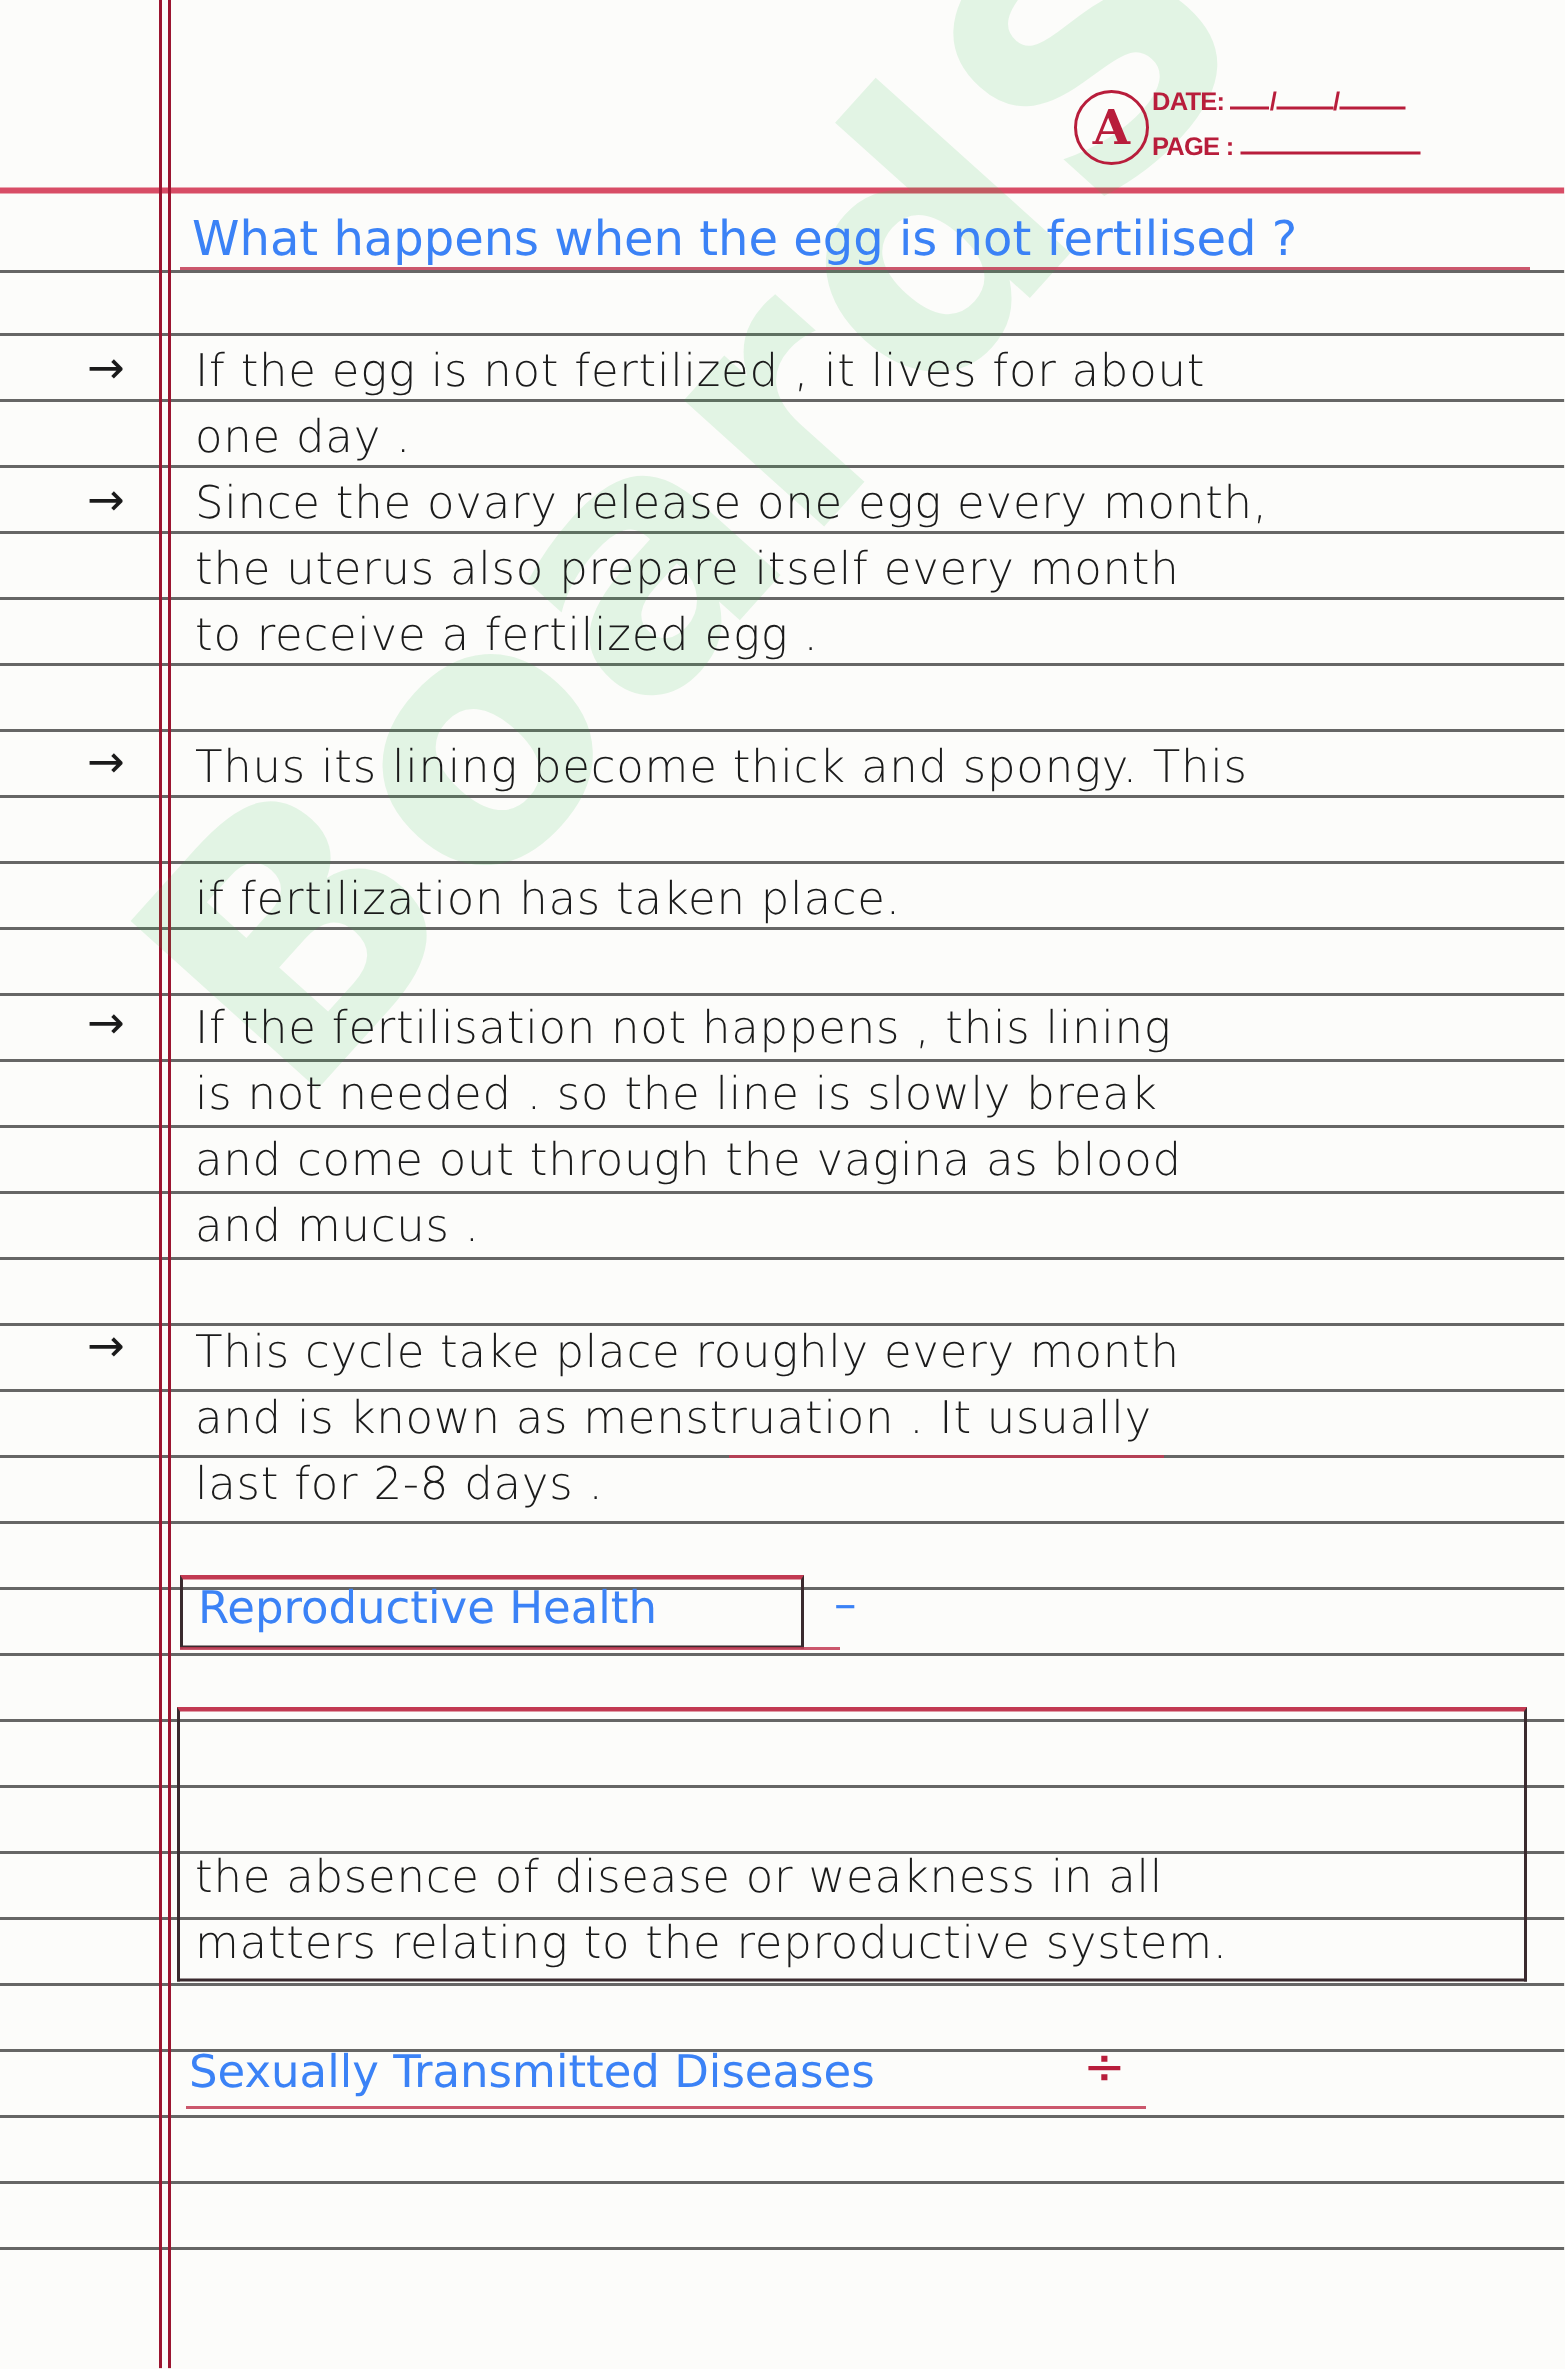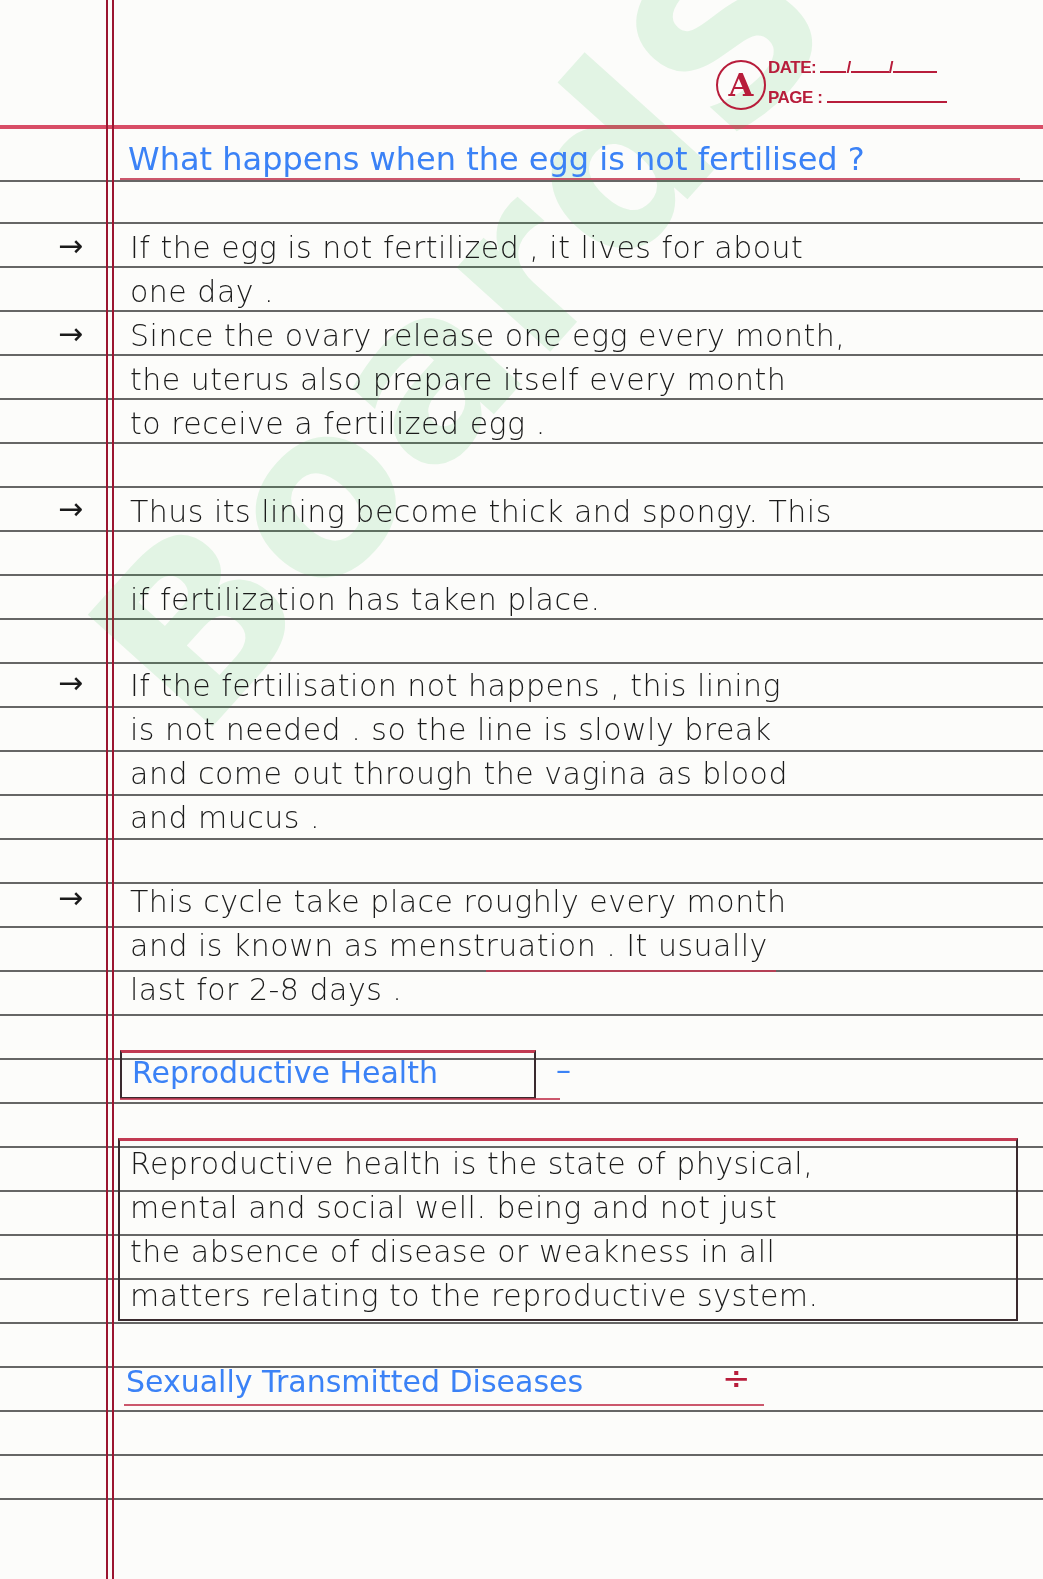--- a/index.html
+++ b/index.html
@@ -112,21 +112,19 @@
   <div class="hw" style="left:130px;top:928px">and is known as menstruation . It usually</div>
   <div class="ul-red" style="left:486px;top:970px;width:290px"></div>
   <div class="hw" style="left:130px;top:972px">last for 2-8 days .</div>
 
   <div class="box redtop" style="left:120px;top:1050px;width:412px;height:44px"></div>
   <div class="title" style="left:132px;top:1055px;font-size:30px">Reproductive Health</div>
   <div class="title" style="left:556px;top:1052px;font-size:30px">–</div>
   <div class="ul-red" style="left:120px;top:1098px;width:440px"></div>
 
   <div class="box redtop" style="left:118px;top:1138px;width:896px;height:178px"></div>
-  <div class="hw" style="left:130px;top:1146px">Reproductive health is the state of physical,</div>
-  <div class="hw" style="left:130px;top:1190px">mental and social well. being and not just</div>
   <div class="hw" style="left:130px;top:1234px">the absence of disease or weakness in all</div>
   <div class="hw" style="left:130px;top:1278px">matters relating to the reproductive system.</div>
 
   <div class="title" style="left:126px;top:1364px;font-size:30px">Sexually Transmitted Diseases</div>
   <div class="title" style="left:722px;top:1358px;font-size:34px;color:#b81d3b">÷</div>
   <div class="ul-red" style="left:124px;top:1404px;width:640px"></div>
 </div>
 
 </body></html>

